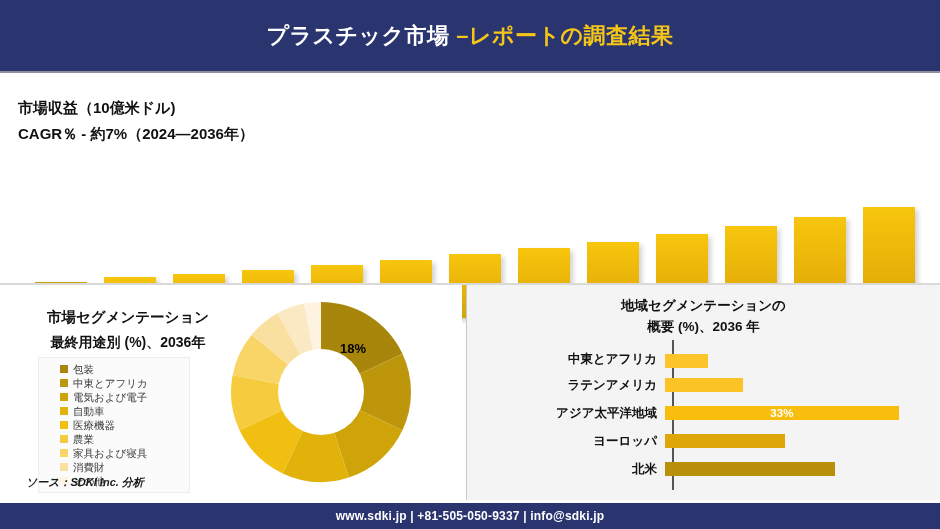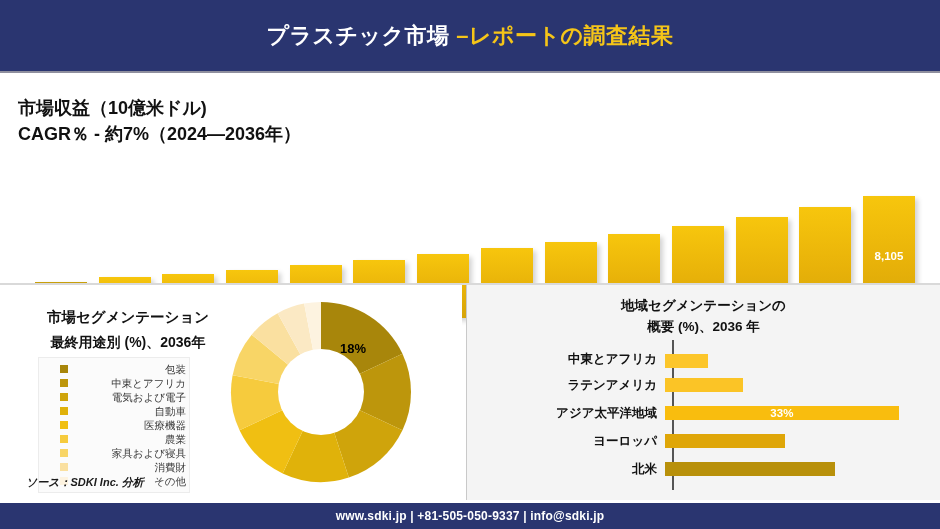--- a/index.html
+++ b/index.html
@@ -17,21 +17,21 @@
   .header-title{
     font-size:22px;font-weight:bold;letter-spacing:.5px;white-space:nowrap;
   }
   .t-white{color:#ffffff;}
   .t-gold{color:#f5c518;}
   
   .revenue-block{
     position:absolute;left:0;top:73px;width:940px;height:207px;background:#fff;
   }
   .rev-head{position:absolute;left:18px;top:22px;}
-  .rev-line{font-size:18px;font-weight:bold;color:#111;line-height:26px;white-space:nowrap;}
+  .rev-line{font-size:15px;font-weight:bold;color:#111;line-height:26px;white-space:nowrap;}
   .bar-plot{
     position:absolute;left:30px;top:95px;width:890px;height:150px;
     display:flex;align-items:flex-end;justify-content:space-between;
   }
   .bar-col{
     width:62px;display:flex;flex-direction:column;align-items:center;
     justify-content:flex-end;height:150px;position:relative;
   }
   .bar{
     width:52px;position:relative;
@@ -62,21 +62,21 @@
   .seg-title{
     position:absolute;left:18px;top:20px;width:220px;text-align:center;
     font-size:14.5px;font-weight:bold;color:#111;line-height:25px;
   }
   .seg-title .sub{font-size:14px;}
   .legend-box{
     position:absolute;left:38px;top:72px;width:152px;
     background:#fbfbfb;border:1px solid #ececec;padding:4px 3px 4px 3px;
     box-sizing:border-box;
   }
-  .legend-row{display:flex;align-items:center;height:14px;padding-left:18px;justify-content:space-between;}
+  .legend-row{display:flex;align-items:center;height:14px;padding-left:18px;}
   .legend-sw{width:8px;height:8px;margin-right:5px;flex:none;}
   .legend-lb{font-size:10.5px;color:#3a3a3a;white-space:nowrap;line-height:14px;}
   .source{
     position:absolute;left:26px;top:190px;font-size:11px;font-style:italic;
     font-weight:bold;color:#1a1a1a;white-space:nowrap;
   }
   .donut-wrap{position:absolute;left:228px;top:14px;width:186px;height:186px;}
   .donut-pct{
     position:absolute;left:112px;top:42px;color:#000000;font-size:13px;font-weight:bold;
   }
@@ -160,25 +160,20 @@
         <div class="bar" style="height: 84px;"></div>
       </div>
       <div class="bar-col">
         <div class="bar" style="height: 92px;"></div>
       </div>
       <div class="bar-col">
         <div class="bar" style="height: 101px;"></div>
       </div>
       <div class="bar-col">
         <div class="bar" style="height: 111px;"></div>
-      </div>
-      <div class="bar-col">
-        <div class="bar" style="height: 122px;">
-          <div class="bar-val high">8,105</div>
-        </div>
       </div>
     </div>
   <div class="axis-labels" id="axisLabels">
       <div class="axis-lab">2023年</div>
       <div class="axis-lab">2024年</div>
       <div class="axis-lab">2025年</div>
       <div class="axis-lab">2026年</div>
       <div class="axis-lab">2027年</div>
       <div class="axis-lab">2028年</div>
       <div class="axis-lab">2029年</div>

